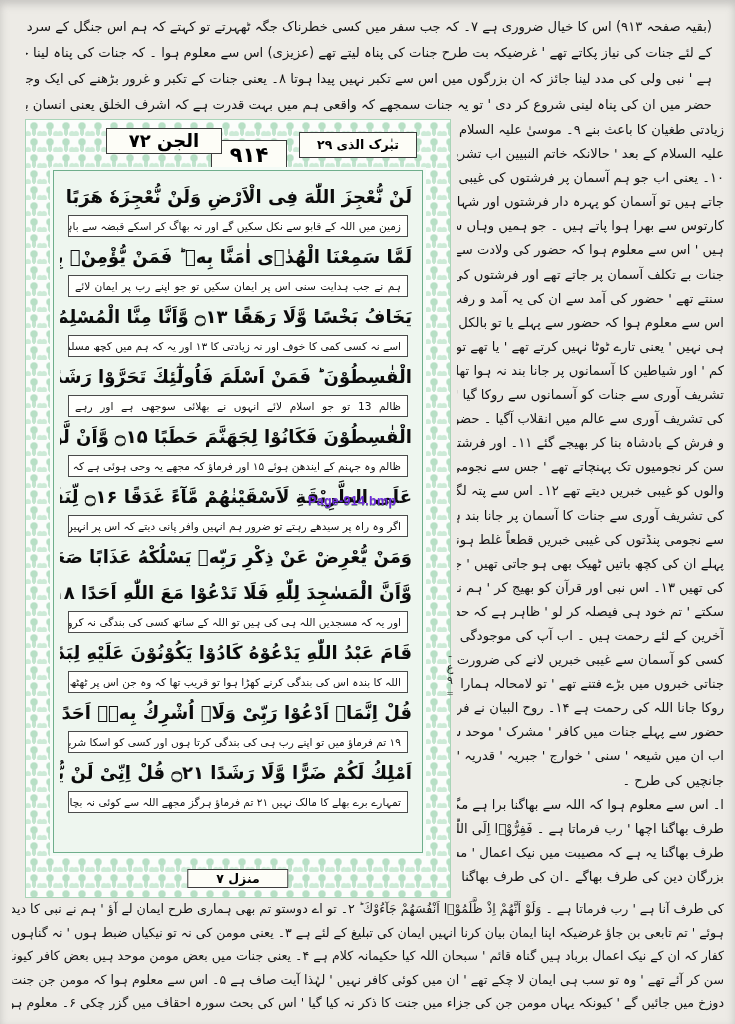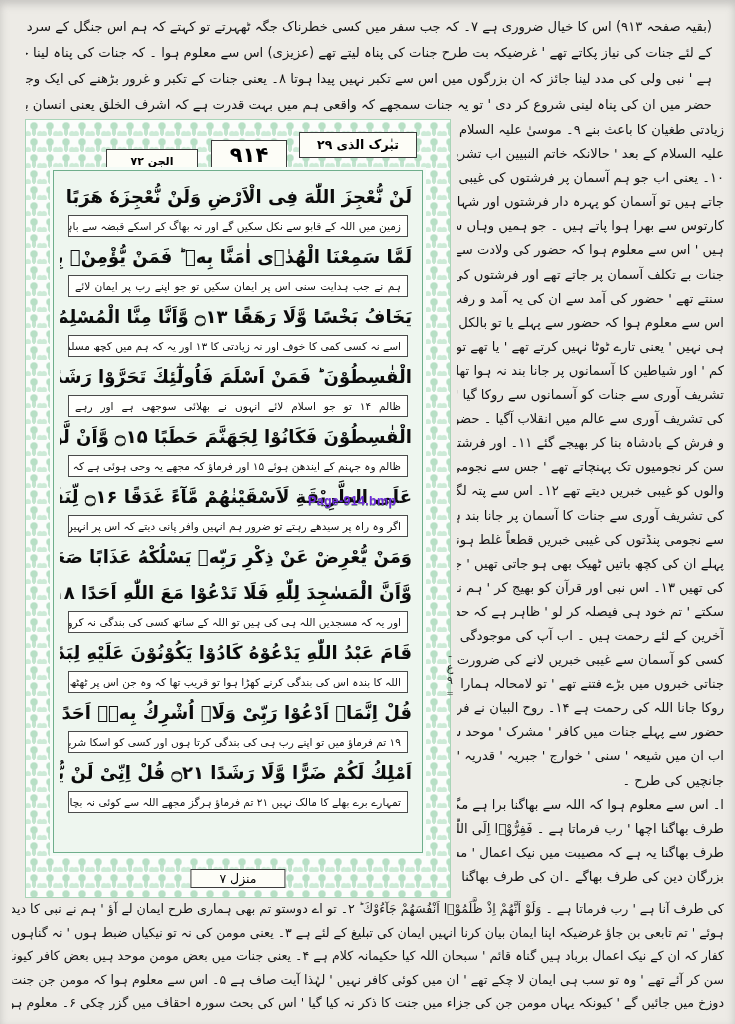--- a/index.html
+++ b/index.html
@@ -26,26 +26,26 @@
         radial-gradient(ellipse 3px 6px at 8px 12px,#c2e4ce 0 60%,rgba(194,228,206,0) 75%);
       background-size:16px 16px;
       border:1px solid #a9d4b8;box-sizing:border-box;}
   .quran-inner{position:absolute;left:27px;right:27px;top:50px;bottom:44px;
       background:#eef6ef;border:1px solid #6fae8c;box-shadow:0 0 0 3px #f4fbf6;
       padding:8px 6px 4px;box-sizing:border-box;}
   .qheader-box{position:absolute;background:#fdfdf7;border:1px solid #3c3c3c;
       text-align:center;box-sizing:border-box;}
   .qh-juz{left:273px;top:12px;width:118px;height:26px;line-height:24px;font-size:12.5px;font-weight:bold;}
   .qh-page{left:185px;top:20px;width:76px;height:31px;line-height:29px;font-size:21px;font-weight:bold;}
-  .qh-surah{left:80px;top:29px;width:92px;height:26px;line-height:24px;font-size:11px;font-weight:bold;}
+  .qh-surah{left:80px;top:8px;width:116px;height:26px;line-height:24px;font-size:18px;font-weight:bold;}
   .ayah-line{height:36px;line-height:36px;font-size:18px;font-weight:bold;color:#0c0c0c;padding:0 4px;}
   .trans-strip{height:22px;line-height:20px;margin:0 8px 2px;border:1px solid #4b4b4b;background:#fffffd;
       font-size:10.6px;padding:0 6px;box-sizing:border-box;}
   .manzil-box{position:absolute;left:50%;transform:translateX(-50%);bottom:9px;
-      background:#fdfdf7;border:1px solid #3c3c3c;padding:1px 28px;font-size:12.5px;font-weight:normal;}
+      background:#fdfdf7;border:1px solid #3c3c3c;padding:1px 28px;font-size:12.5px;font-weight:bold;}
 
   
   .commentary{position:absolute;left:457px;top:118px;width:267px;}
   .commentary .comm-line{height:24.1px;line-height:24.1px;font-size:13.1px;}
 
   
   .margin-mark{position:absolute;left:443px;top:648px;width:14px;text-align:center;
       font-size:11px;line-height:13px;color:#222;}
   .margin-mark .dash{font-size:9px;}
 
@@ -93,21 +93,21 @@
           <div class="trans-strip jline urdu">ہم نے جب ہدایت سنی اس پر ایمان سکیں تو جو اپنے رب پر ایمان لائے</div>
         </div>
 
         <div>
           <div class="ayah-line jline">یَخَافُ بَخْسًا وَّلَا رَهَقًا ۝۱۳ وَّاَنَّا مِنَّا الْمُسْلِمُوْنَ وَمِنَّا</div>
           <div class="trans-strip jline urdu">اسے نہ کسی کمی کا خوف اور نہ زیادتی کا ۱۳ اور یہ کہ ہم میں کچھ مسلمان ہیں اور کچھ</div>
         </div>
 
         <div>
           <div class="ayah-line jline">الْقٰسِطُوْنَ ؕ فَمَنْ اَسْلَمَ فَاُولٰٓئِكَ تَحَرَّوْا رَشَدًا ۝۱۴ وَاَمَّا</div>
-          <div class="trans-strip jline urdu">ظالم ۱۴ تو جو اسلام لائے انہوں نے بھلائی سوجھی ہے اور رہے</div>
+          <div class="trans-strip jline urdu">ظالم 13 تو جو اسلام لائے انہوں نے بھلائی سوجھی ہے اور رہے</div>
         </div>
 
         <div>
           <div class="ayah-line jline">الْقٰسِطُوْنَ فَكَانُوْا لِجَهَنَّمَ حَطَبًا ۝۱۵ وَّاَنْ لَّوِ اسْتَقَامُوْا</div>
           <div class="trans-strip jline urdu">ظالم وہ جہنم کے ایندھن ہوئے ۱۵ اور فرماؤ کہ مجھے یہ وحی ہوئی ہے کہ</div>
         </div>
 
         <div>
           <div class="ayah-line jline">عَلَی الطَّرِیْقَةِ لَاَسْقَیْنٰهُمْ مَّآءً غَدَقًا ۝۱۶ لِّنَفْتِنَهُمْ فِیْهِ</div>
           <div class="trans-strip jline urdu">اگر وہ راہ پر سیدھے رہتے تو ضرور ہم انہیں وافر پانی دیتے کہ اس پر انہیں جانچیں ۱۶</div>

